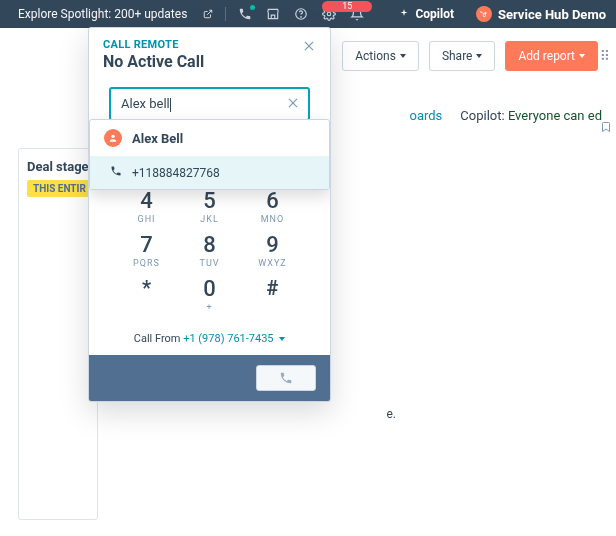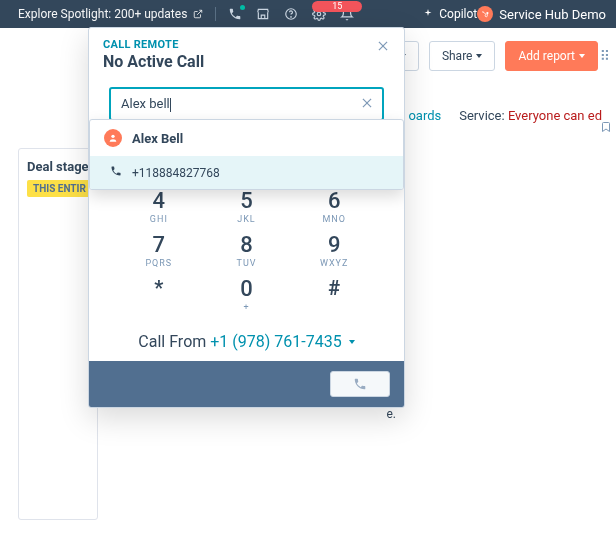--- a/index.html
+++ b/index.html
@@ -9,32 +9,32 @@
   .topnav {
     background: #33475b;
     height: 28px;
     display: flex;
     align-items: center;
     padding: 0 10px 0 18px;
     color: #fff;
     font-size: 12px;
     position: relative;
   }
-  .topnav .spotlight { display: flex; align-items: center; gap: 6px; opacity: 0.95; }
+  .topnav .spotlight { display: flex; align-items: center; gap: 16px; opacity: 0.95; }
   .topnav .divider { width: 1px; height: 14px; background: #5a7085; margin: 0 12px; }
   .topnav .navicons { display: flex; align-items: center; gap: 14px; color: #cbd6e2; }
   .topnav .navicons .icon-wrap { position: relative; display: flex; }
   .topnav .navicons svg { width: 14px; height: 14px; }
   .badge {
     position: absolute; top: -6px; right: -8px;
     background: #f2545b; color: #fff; font-size: 9px;
     border-radius: 8px; padding: 1px 20px; line-height: 1;
   }
   .topnav .spacer { flex: 1; }
-  .topnav .right { display: flex; align-items: center; gap: 0; }
+  .topnav .right { display: flex; align-items: center; gap: 22px; font-weight: bold; }
   .copilot { display: flex; align-items: center; gap: 5px; color: #fff; }
   .copilot svg { width: 12px; height: 12px; }
   .demo { display: flex; align-items: center; gap: 6px; color: #fff; font-size: 13px; }
   .demo .demo-icon {
     width: 16px; height: 16px; border-radius: 50%;
     background: #ff7a59; display: flex; align-items: center; justify-content: center;
   }
 
   
   .toolbar-zone {
@@ -66,21 +66,21 @@
   .meta-row {
     position: absolute;
     top: 108px;
     right: 14px;
     font-size: 13px;
     color: #7c98b6;
     display: flex; align-items: center; gap: 18px; margin-left: 36px;
   }
   .meta-row .link { color: #0091ae; }
   .assigned-label { color: #33475b; }
-  .assigned-val { color: #b91c1c; }
+  .assigned-val { color: #14532d; }
 
   
   .left-card {
     position: absolute;
     top: 148px; left: 18px;
     width: 80px;
     height: 372px;
     border: 1px solid #dfe3eb;
     border-radius: 3px;
     background: #fff;
@@ -105,21 +105,21 @@
   .right-star svg { width: 12px; height: 12px; stroke: #7c98b6; fill: none; }
 
   
   .stray-text { position: absolute; top: 407px; right: 220px; font-size: 12px; color: #33475b; }
 
   
   .call-panel {
     position: absolute;
     top: 27px;
     left: 88px;
-    width: 317px;
+    width: 243px;
     background: #fff;
     border: 1px solid #cbd6e2;
     border-radius: 3px;
     box-shadow: 0 10px 30px rgba(0,0,0,0.15);
     overflow: hidden;
   }
   .call-header {
     padding: 10px 14px 14px 14px;
     display: flex; justify-content: space-between; align-items: flex-start;
   }
@@ -180,21 +180,21 @@
   
   .dialpad { padding: 42px 26px 8px 26px; }
   .dial-row { display: flex; justify-content: space-around; margin-bottom: 8px; }
   .dial-key { width: 60px; text-align: center; cursor: pointer; }
   .dial-key .num { font-size: 22px; color: #33475b; font-weight: 500; }
   .dial-key .letters { font-size: 9px; color: #7c98b6; letter-spacing: 1px; margin-top: 1px; }
   .dial-key .sym { font-size: 20px; color: #33475b; font-weight: 700; }
   .dial-row.top-stub .letters { font-size: 9px; color: #7c98b6; }
 
   .call-from {
-    text-align: center; font-size: 16px; color: #33475b;
+    text-align: center; font-size: 11px; color: #33475b;
     padding: 4px 0 10px 0;
   }
   .call-from .num-link { color: #0091ae; }
 
   .call-footer {
     background: #516f90;
     padding: 10px 14px;
     display: flex; justify-content: flex-end;
   }
   .call-btn {
@@ -294,21 +294,21 @@
 <div class="right-dots">⠿</div>
 <div class="right-star">
   <svg viewBox="0 0 24 24" fill="none" stroke="#7c98b6" stroke-width="2">
       <path d="M19 21l-7-5-7 5V5a2 2 0 0 1 2-2h10a2 2 0 0 1 2 2z"></path>
     </svg>
 </div>
 
 <div class="meta-row">
   <span class="link">oards</span>
   <span>
-    <span class="assigned-label">Service:</span>
+    <span class="assigned-label">Copilot:</span>
     <span> </span>
     <span class="assigned-val">Everyone can ed</span>
   </span>
 </div>
 
 <div class="left-card">
   <div class="title">Deal stage</div>
   <div class="chip">THIS ENTIR</div>
 </div>
 

